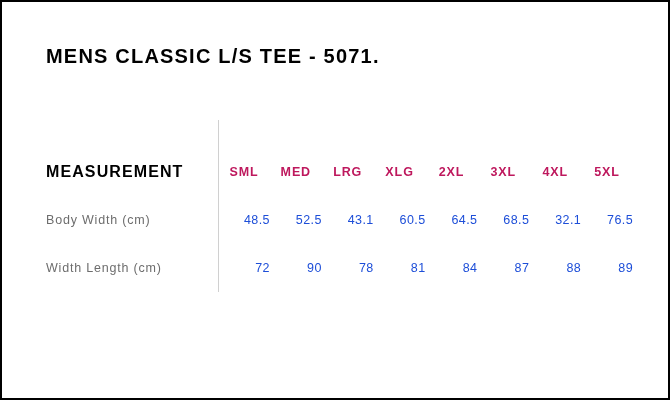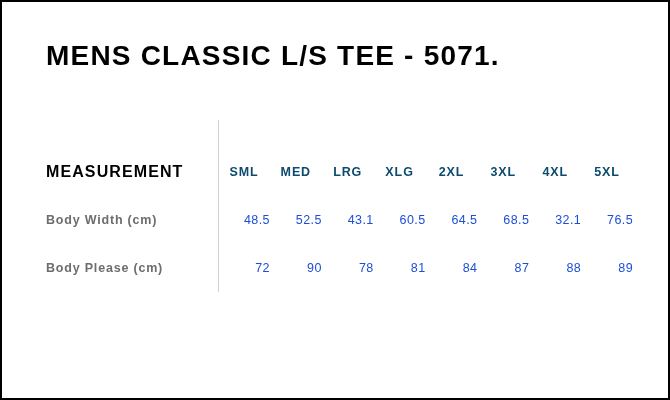--- a/index.html
+++ b/index.html
@@ -22,21 +22,21 @@
     background: #ffffff;
   }
   .inner {
     position: absolute;
     left: 44px;
     top: 40px;
     right: 40px;
     bottom: 20px;
   }
   .title {
-    font-size: 28px;
+    font-size: 20px;
     font-weight: bold;
     letter-spacing: 1.2px;
     color: #000000;
     margin: 0;
     padding: 0;
     line-height: 28px;
   }
   .table-wrap {
     margin-top: 78px;
     position: relative;
@@ -60,31 +60,31 @@
     letter-spacing: 1.1px;
     color: #000000;
     width: 172px;
     padding-right: 12px;
     box-sizing: border-box;
   }
   th.size-head {
     font-size: 12.5px;
     font-weight: bold;
     letter-spacing: 0.9px;
-    color: #0c4a6e;
+    color: #be185d;
   }
   td.row-label {
     text-align: left;
     font-size: 12.5px;
     color: #6d6d6d;
     letter-spacing: 0.8px;
     width: 172px;
     padding-right: 12px;
     box-sizing: border-box;
-    font-weight: bold;
+    font-weight: normal;
   }
   td.value {
     text-align: right;
     font-size: 12.5px;
     color: #1d4ed8;
     letter-spacing: 0.4px;
   }
   
   .vrule {
     position: absolute;
@@ -132,21 +132,21 @@
             <td class="value">48.5</td>
             <td class="value">52.5</td>
             <td class="value">43.1</td>
             <td class="value">60.5</td>
             <td class="value">64.5</td>
             <td class="value">68.5</td>
             <td class="value">32.1</td>
             <td class="value">76.5</td>
           </tr>
           <tr>
-            <td class="row-label">Body Please (cm)</td>
+            <td class="row-label">Width Length (cm)</td>
             <td class="value">72</td>
             <td class="value">90</td>
             <td class="value">78</td>
             <td class="value">81</td>
             <td class="value">84</td>
             <td class="value">87</td>
             <td class="value">88</td>
             <td class="value">89</td>
           </tr>
         </tbody>

